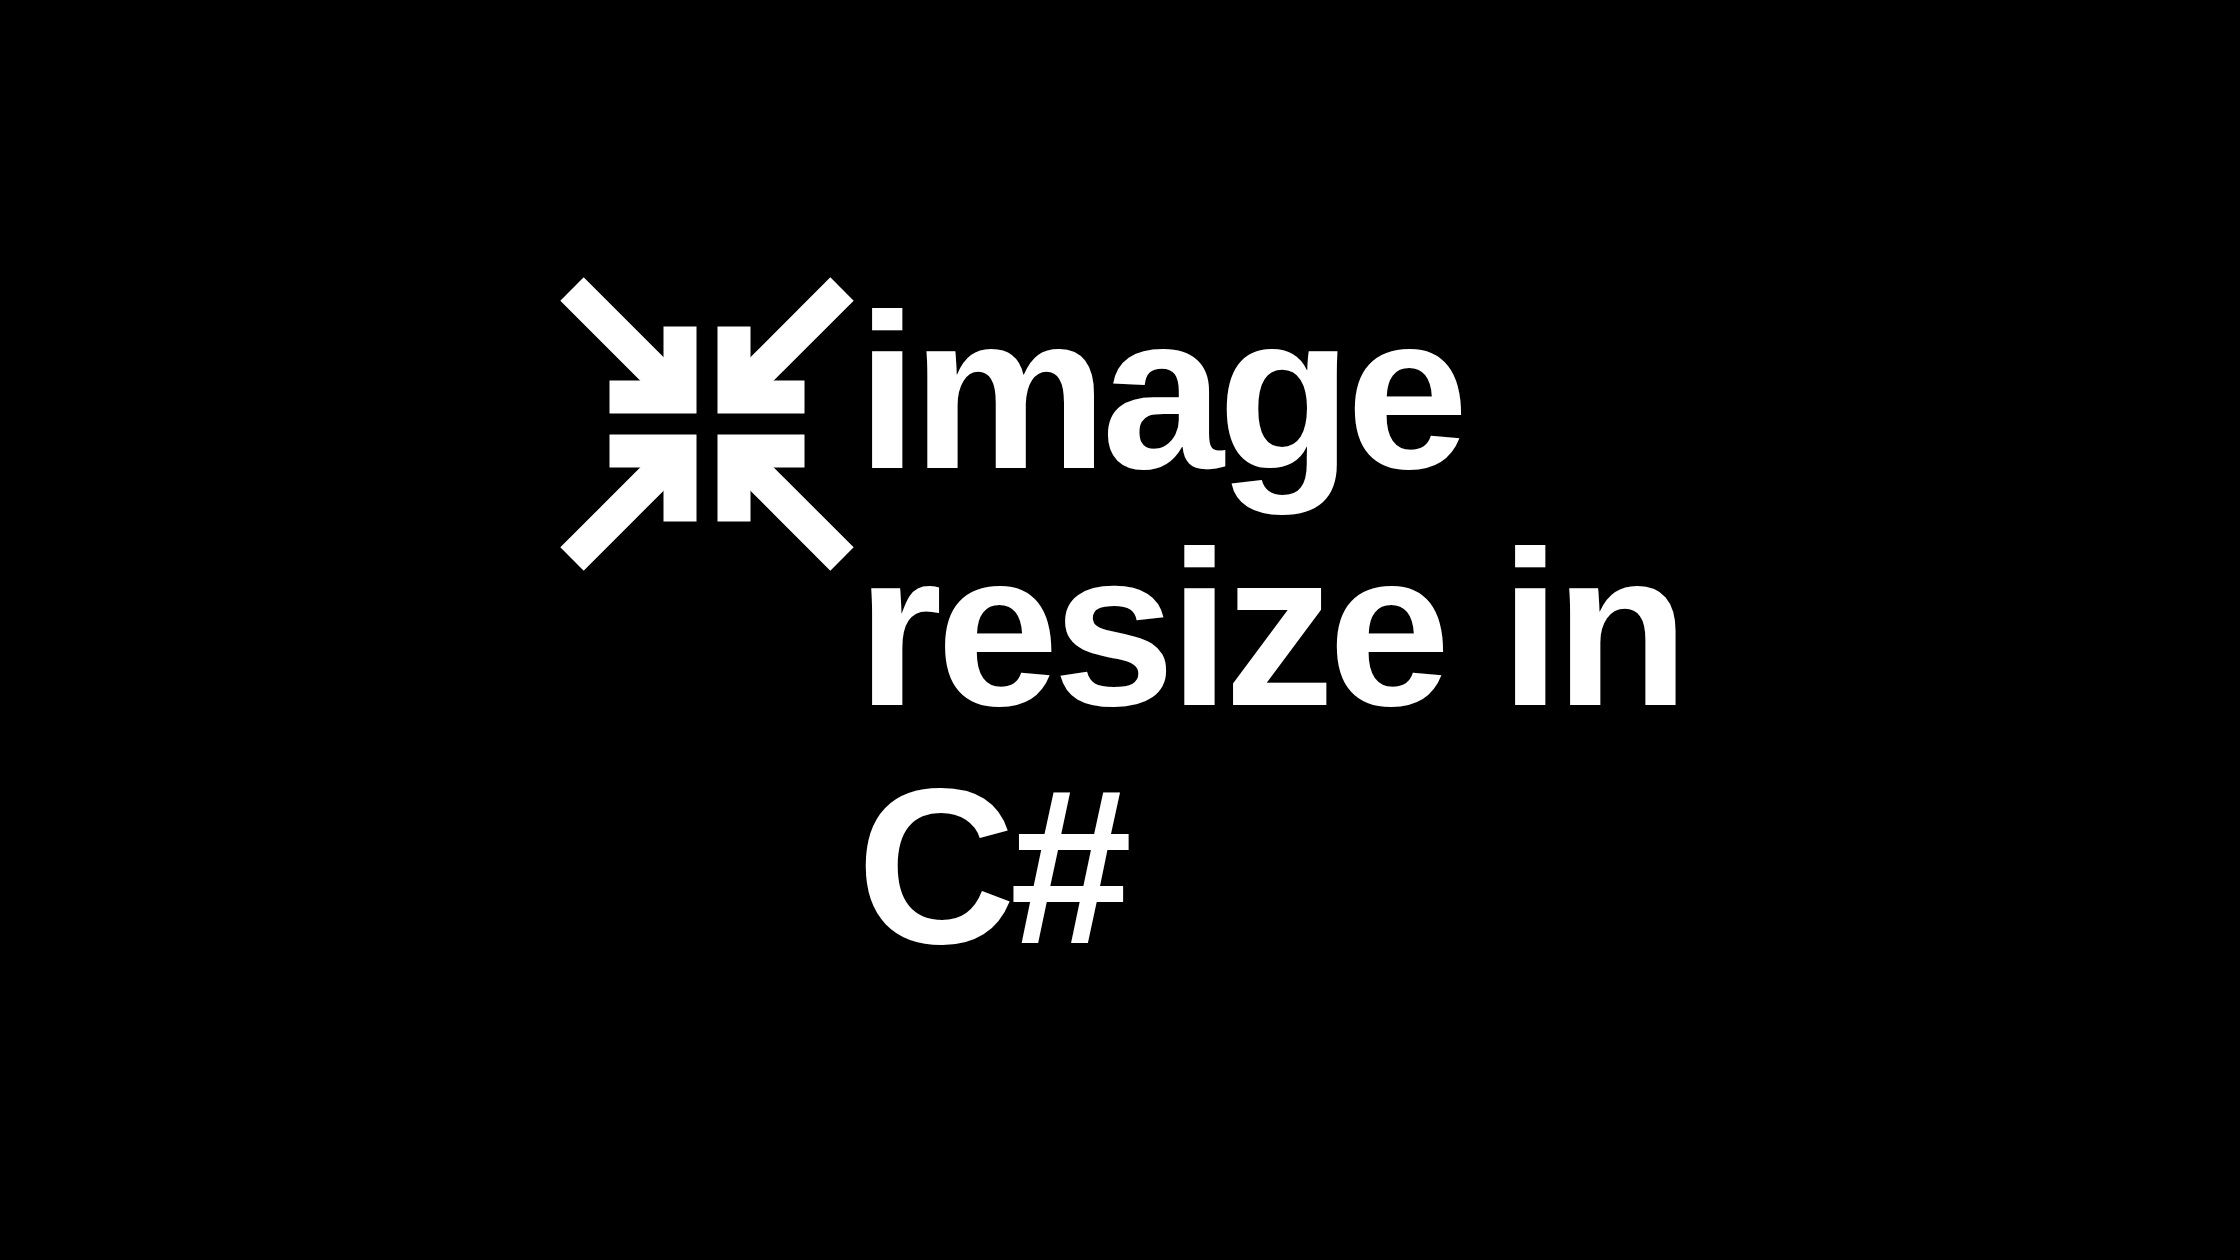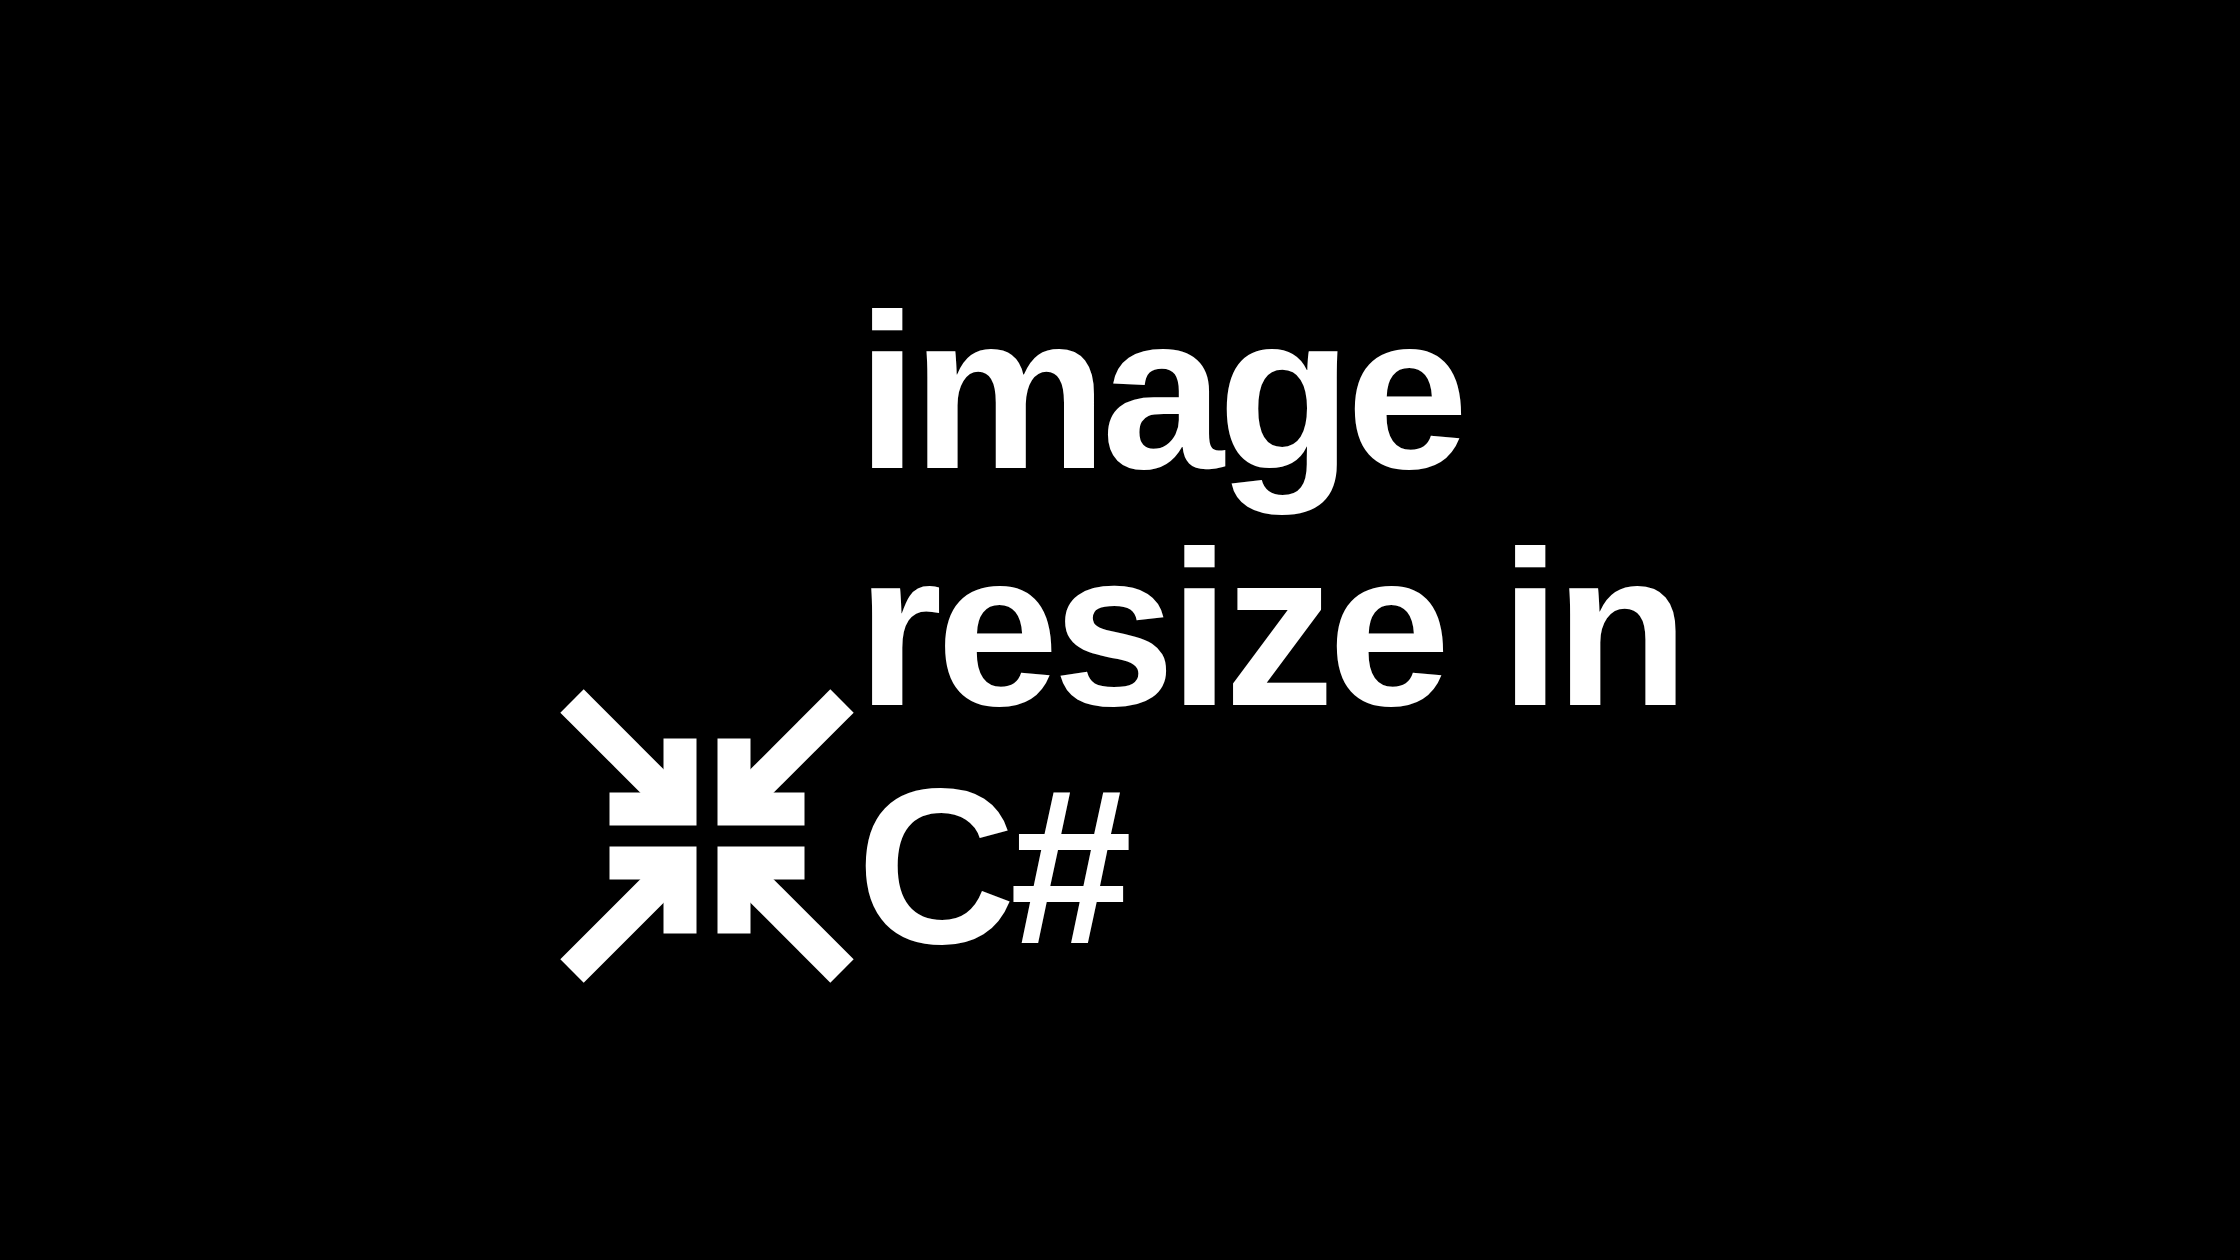--- a/index.html
+++ b/index.html
@@ -11,21 +11,21 @@
       width: 2240px;
       height: 1260px;
       background: #000000;
       display: flex;
       align-items: center;
       justify-content: center;
       overflow: hidden;
     }
     .container {
       display: flex;
-      align-items: flex-end;
+      align-items: flex-start;
     }
     .icon-wrap {
       width: 300px;
       height: 300px;
       display: flex;
       align-items: center;
       justify-content: center;
     }
     .icon-wrap svg {
       width: 300px;

